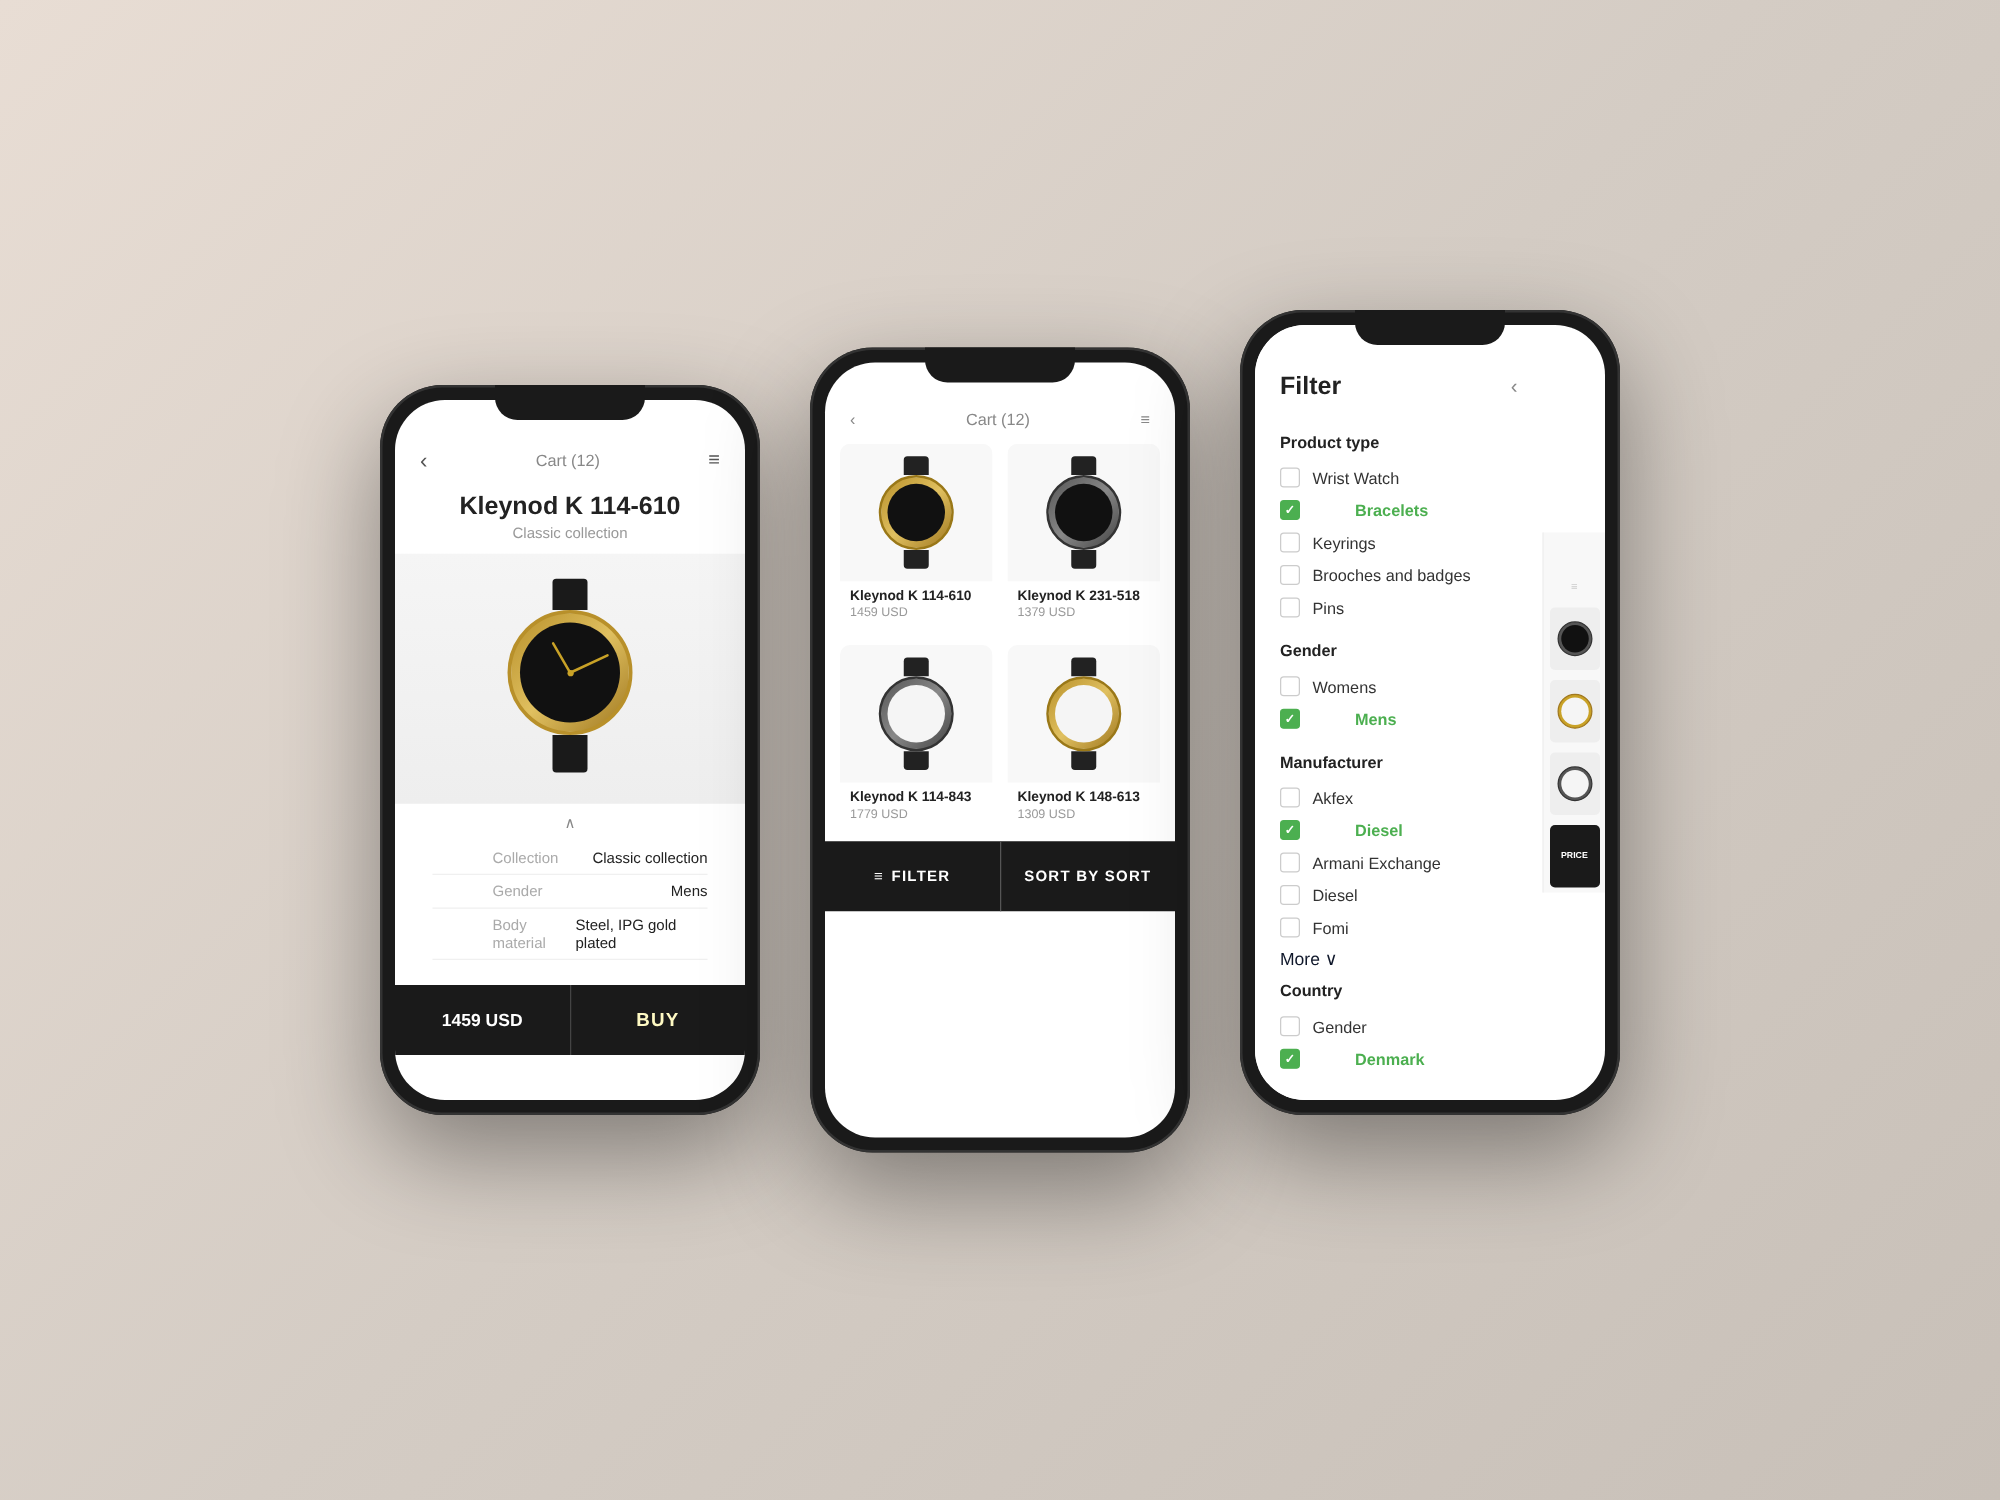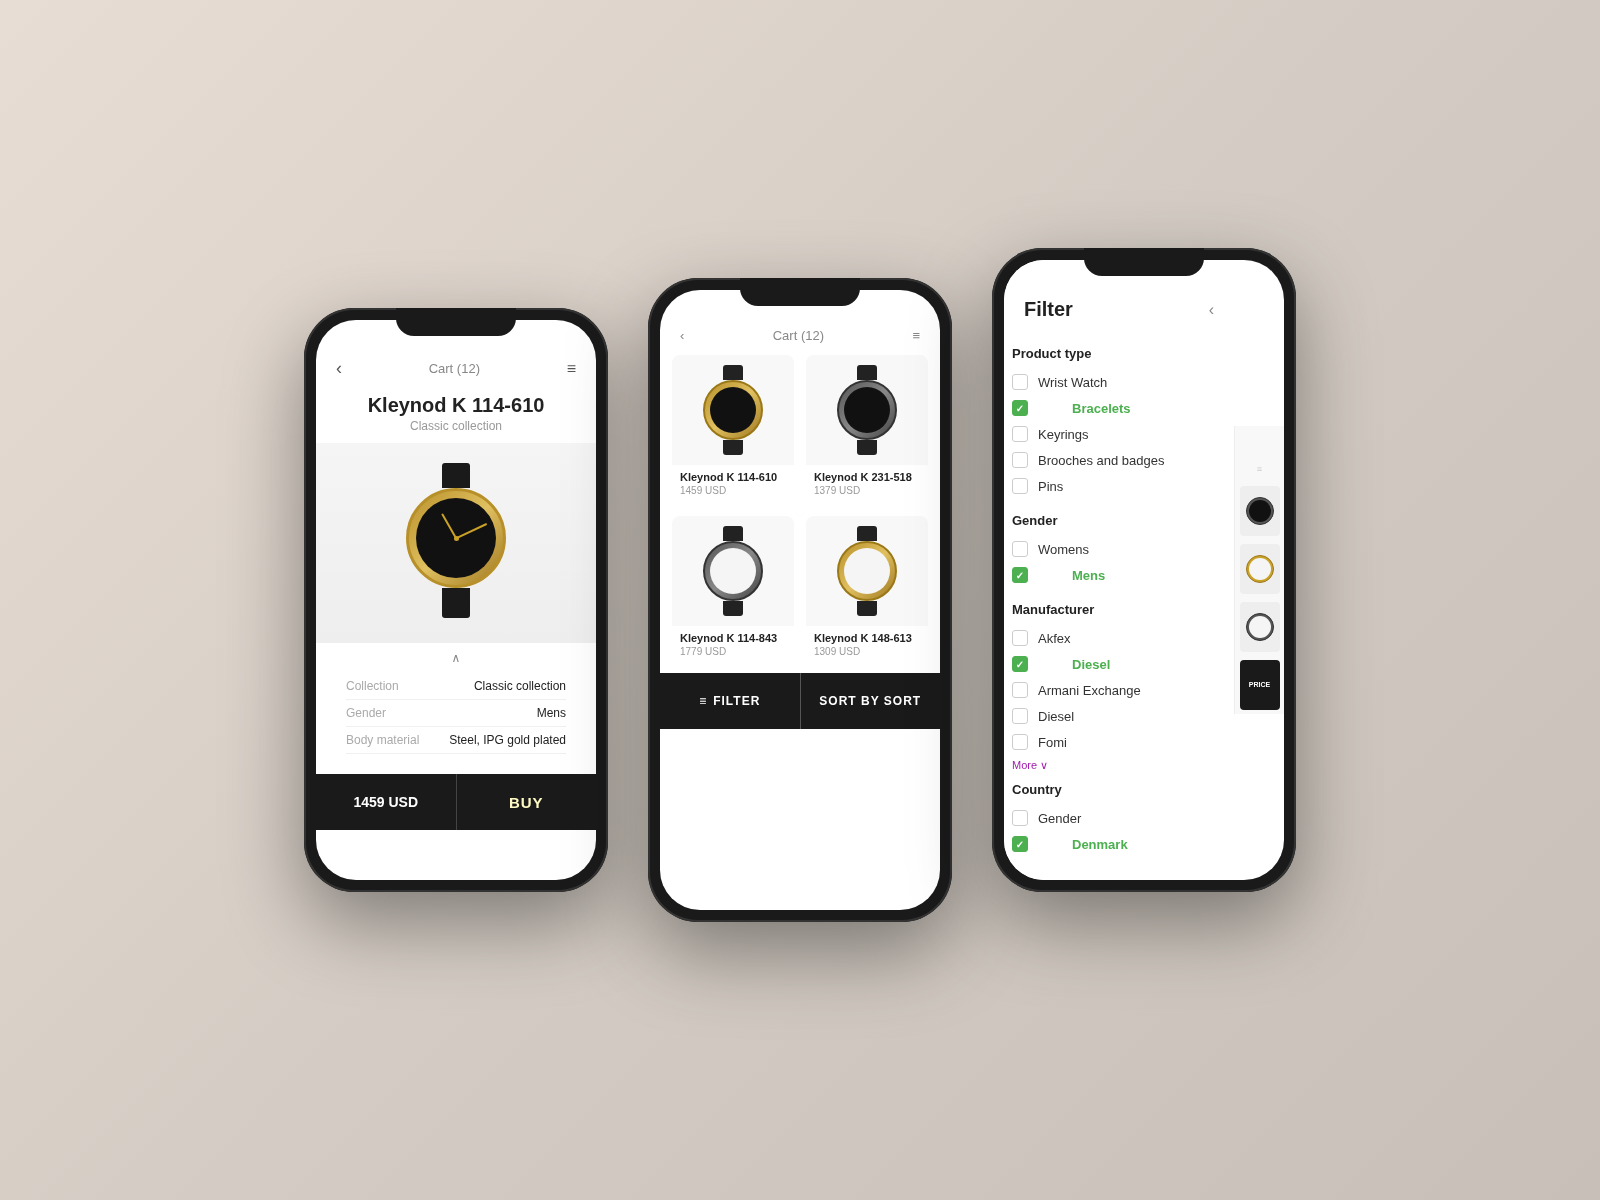--- a/index.html
+++ b/index.html
@@ -93,21 +93,21 @@
     .p1-specs {
       padding: 4px 30px 10px;
     }
     .p1-spec-row {
       display: flex;
       justify-content: space-between;
       padding: 6px 0;
       border-bottom: 1px solid #f0f0f0;
       font-size: 12px;
     }
-    .p1-spec-row .spec-label { color: #aaa; }
+    .p1-spec-row .spec-label { color: #aaa; margin-left: 48px; }
     .p1-spec-row .spec-value { color: #222; font-weight: 500; }
     .p1-buy-bar {
       display: flex;
       height: 56px;
       background: #1a1a1a;
       margin: 10px 0 0;
     }
     .p1-price {
       flex: 1;
       display: flex;
@@ -205,21 +205,21 @@
       justify-content: space-between;
       padding: 38px 20px 15px;
     }
     .p3-filter-title {
       font-size: 20px;
       font-weight: 700;
       color: #222;
     }
     .p3-back-arrow { color: #888; font-size: 16px; }
     .p3-filter-content {
-      padding: 0 8px;
+      padding: 0 20px;
       overflow-y: auto;
       max-height: 520px;
     }
     .p3-section-title {
       font-size: 13px;
       font-weight: 700;
       color: #222;
       margin: 10px 0 8px;
     }
     .p3-filter-item {
@@ -245,22 +245,22 @@
       background: #4caf50;
       border-color: #4caf50;
     }
     .checkbox.checked::after {
       content: '✓';
       color: white;
       font-size: 10px;
       font-weight: 700;
     }
     .p3-more {
-      font-size: 11px;
-      color: #a21caf;
+      font-size: 14px;
+      color: #0f172a;
       margin: 4px 0 8px;
     }
 
     
     .mini-watch {
       width: 70px;
       height: 90px;
       position: relative;
     }
     .mini-watch-strap-t {

